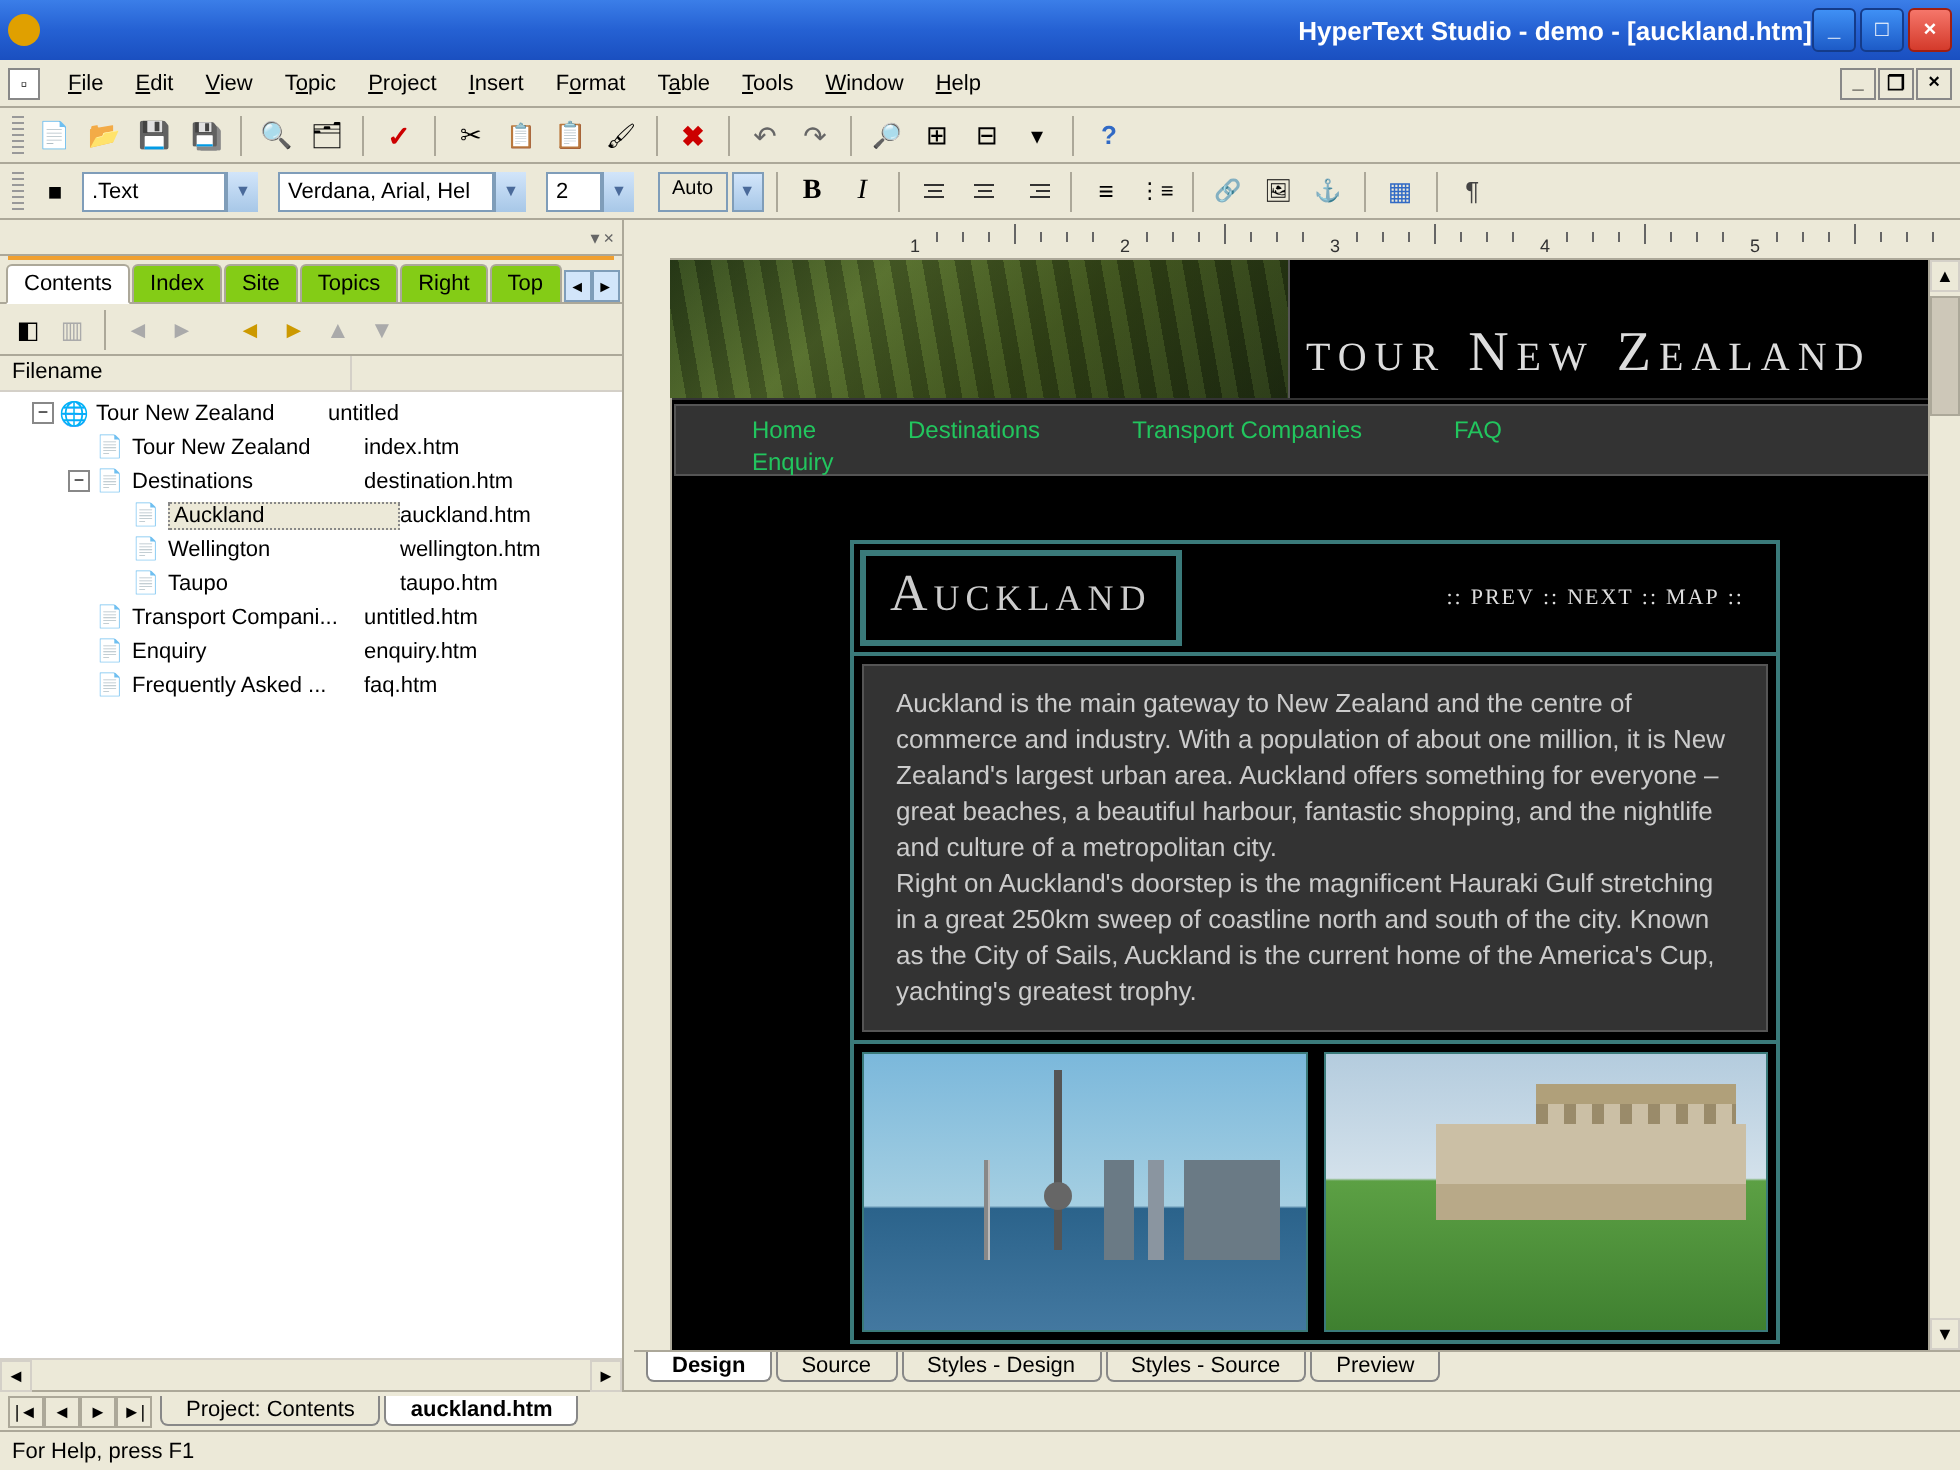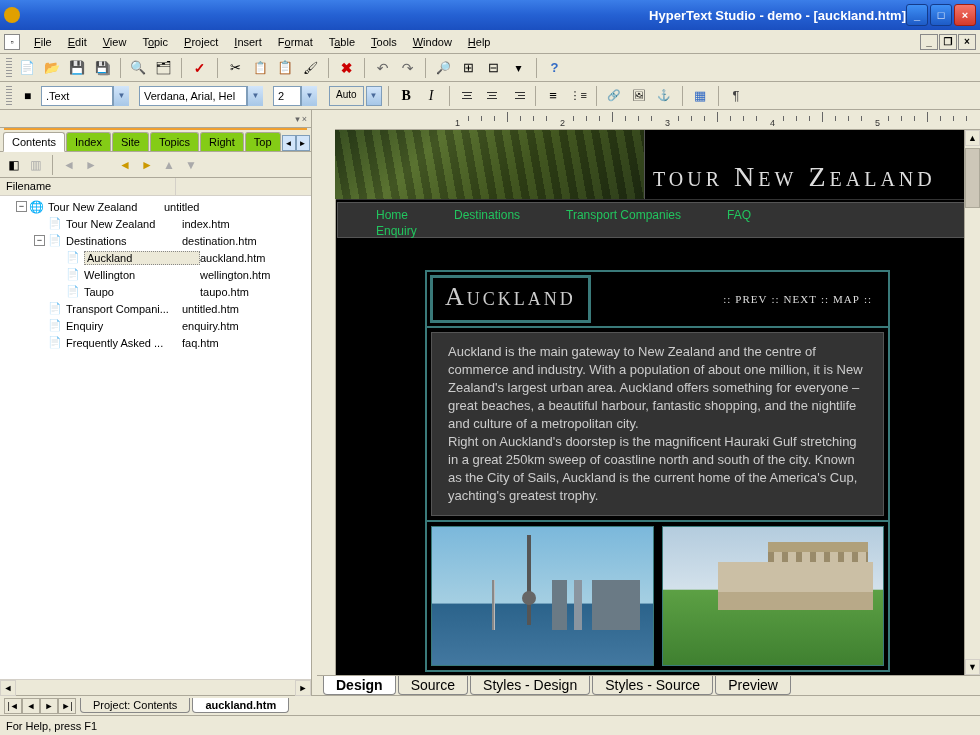--- a/index.html
+++ b/index.html
@@ -147,21 +147,21 @@
     #6a7a85 160px 208px, transparent 208px 100%);
 }
 .skyline::before { content: ""; position: absolute; bottom: 40px; left: 95px; width: 4px; height: 90px; background: #555; }
 .skyline .tower { position: absolute; bottom: 60px; left: 90px; width: 14px; height: 14px; background: #666; border-radius: 50%; }
 
 .museum { background: linear-gradient(to bottom, #b4ccde 0%, #d3e1eb 45%, #5ca044 46%, #3f8030 100%); }
 .museum::after { content: ""; position: absolute; left: 55px; right: 10px; bottom: 55px; height: 48px; background: #cbbfa5; box-shadow: inset 0 -18px 0 0 #b8a988, inset 0 -36px 0 0 #cbbfa5; }
 .museum::before { content: ""; position: absolute; left: 105px; bottom: 55px; width: 100px; height: 58px; background: repeating-linear-gradient(to right, #9a8b6a 0 6px, #cbbfa5 6px 14px); border-top: 10px solid #b0a07a; }
 
 
-.editor-tabs { height: 20px; background: #ece9d8; display: flex; align-items: flex-start; padding-left: 6px; border-top: 1px solid #aca899; font-size: 14px; }
+.editor-tabs { height: 20px; background: #ece9d8; display: flex; align-items: flex-start; padding-left: 6px; border-top: 1px solid #aca899; font-size: 11px; }
 .etab { padding: 1px 12px; border: 1px solid #888; border-top: none; border-radius: 0 0 4px 4px; background: #ece9d8; margin-right: 2px; cursor: pointer; }
 .etab.active { background: white; font-weight: bold; }
 
 
 .doc-tabs { height: 20px; background: #ece9d8; border-top: 1px solid #aca899; display: flex; align-items: center; padding-left: 4px; font-size: 11px; }
 .doc-nav { display: flex; margin-right: 4px; }
 .doc-nav span { width: 18px; height: 16px; border: 1px solid #aca899; background: #ece9d8; display: flex; align-items: center; justify-content: center; font-size: 9px; cursor: pointer; }
 .dtab { padding: 1px 12px; border: 1px solid #888; border-top: none; border-radius: 0 0 4px 4px; background: #ece9d8; margin-right: 2px; cursor: pointer; }
 .dtab.active { background: white; font-weight: bold; }
 

